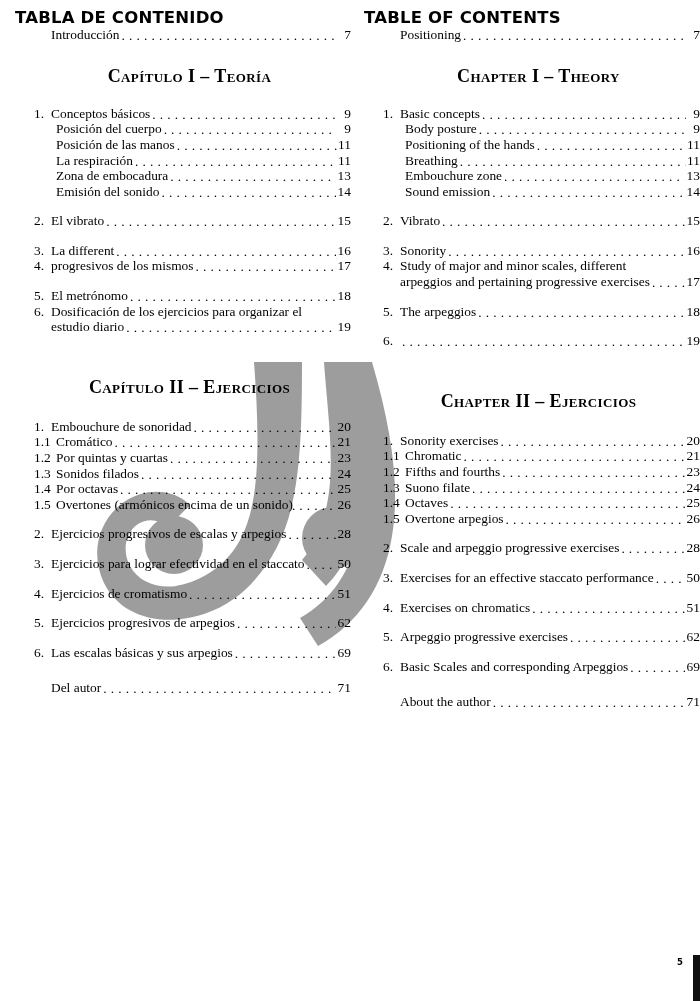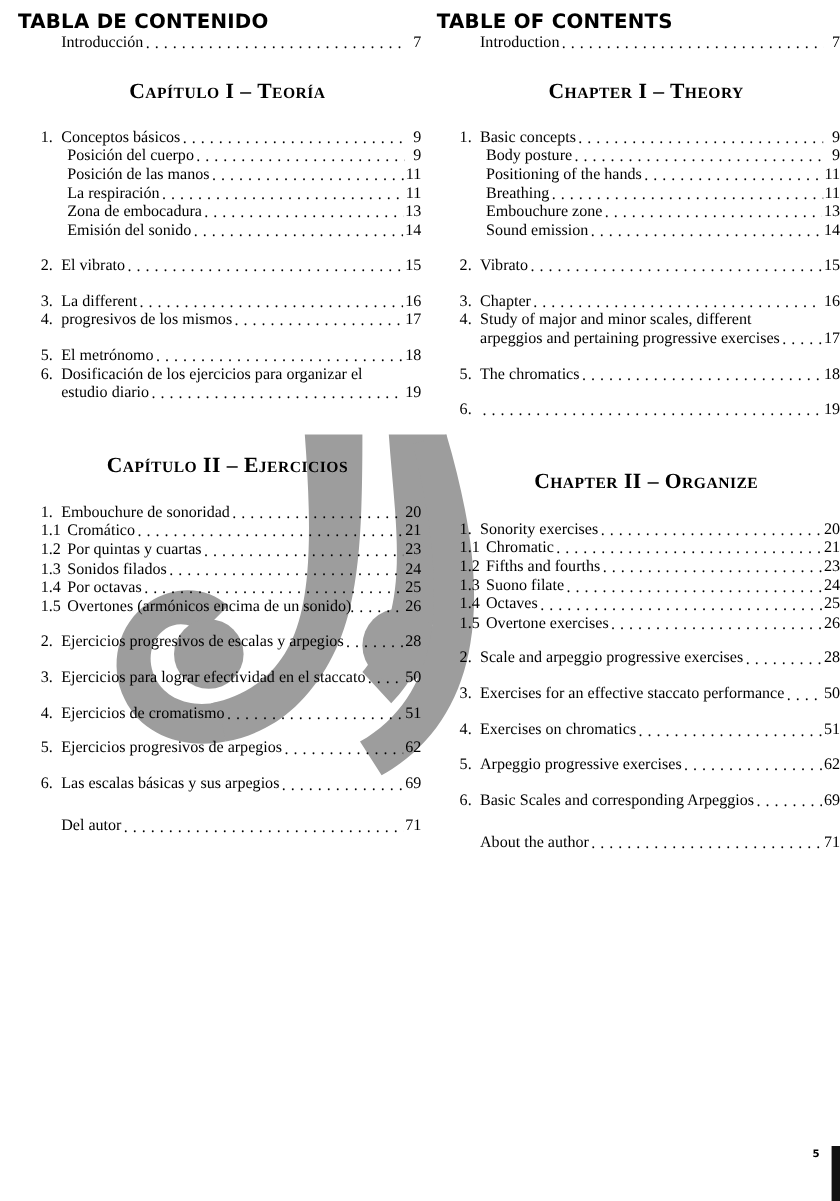--- a/index.html
+++ b/index.html
@@ -348,21 +348,21 @@
     </div>
   </section>
 
   <section class="col col-right">
     <h1 class="toc-title">TABLE OF CONTENTS</h1>
 
     <div class="toc-body">
 
       <div class="entry">
         <span class="num blank"></span>
-        <span class="label">Introduction</span>
+        <span class="label">Positioning</span>
         <span class="leader"></span>
         <span class="page-no">7</span>
       </div>
 
       <h2 class="chapter-head">Chapter I – Theory</h2>
 
       <div class="entry">
         <span class="num">1.</span>
         <span class="label">Basic concepts</span>
         <span class="leader"></span>
@@ -400,50 +400,50 @@
       </div>
 
       <div class="entry gap">
         <span class="num">2.</span>
         <span class="label">Vibrato</span>
         <span class="leader"></span>
         <span class="page-no">15</span>
       </div>
       <div class="entry gap">
         <span class="num">3.</span>
-        <span class="label">Chapter</span>
+        <span class="label">Sonority</span>
         <span class="leader"></span>
         <span class="page-no">16</span>
       </div>
 
       <div class="entry-multi gap">
         <span class="num">4.</span>
         <span class="body">
           <span class="line1">Study of major and minor scales, different</span>
           <span class="lastline">
             <span class="label">arpeggios and pertaining progressive exercises</span>
             <span class="leader"></span>
             <span class="page-no">17</span>
           </span>
         </span>
       </div>
 
       <div class="entry gap">
         <span class="num">5.</span>
-        <span class="label">The chromatics</span>
+        <span class="label">The arpeggios</span>
         <span class="leader"></span>
         <span class="page-no">18</span>
       </div>
       <div class="entry gap">
         <span class="num">6.</span>
         <span class="leader"></span>
         <span class="page-no">19</span>
       </div>
 
-      <h2 class="chapter-head" style="margin-top:42px;margin-bottom:21px;">Chapter II – Organize</h2>
+      <h2 class="chapter-head" style="margin-top:42px;margin-bottom:21px;">Chapter II – Ejercicios</h2>
 
       <div class="entry">
         <span class="num">1.</span>
         <span class="label">Sonority exercises</span>
         <span class="leader"></span>
         <span class="page-no">20</span>
       </div>
       <div class="entry">
         <span class="num sub">1.1</span>
         <span class="label">Chromatic</span>
@@ -463,21 +463,21 @@
         <span class="page-no">24</span>
       </div>
       <div class="entry">
         <span class="num sub">1.4</span>
         <span class="label">Octaves</span>
         <span class="leader"></span>
         <span class="page-no">25</span>
       </div>
       <div class="entry">
         <span class="num sub">1.5</span>
-        <span class="label">Overtone exercises</span>
+        <span class="label">Overtone arpegios</span>
         <span class="leader"></span>
         <span class="page-no">26</span>
       </div>
 
       <div class="entry gap">
         <span class="num">2.</span>
         <span class="label">Scale and arpeggio progressive exercises</span>
         <span class="leader"></span>
         <span class="page-no">28</span>
       </div>

